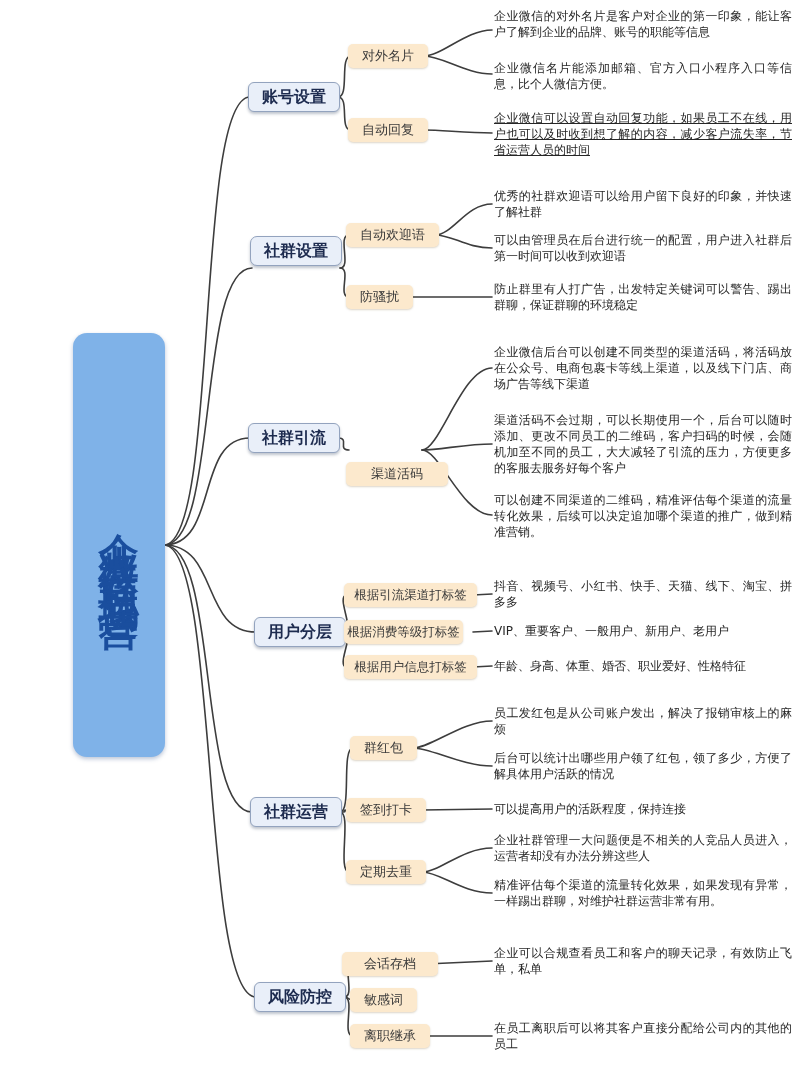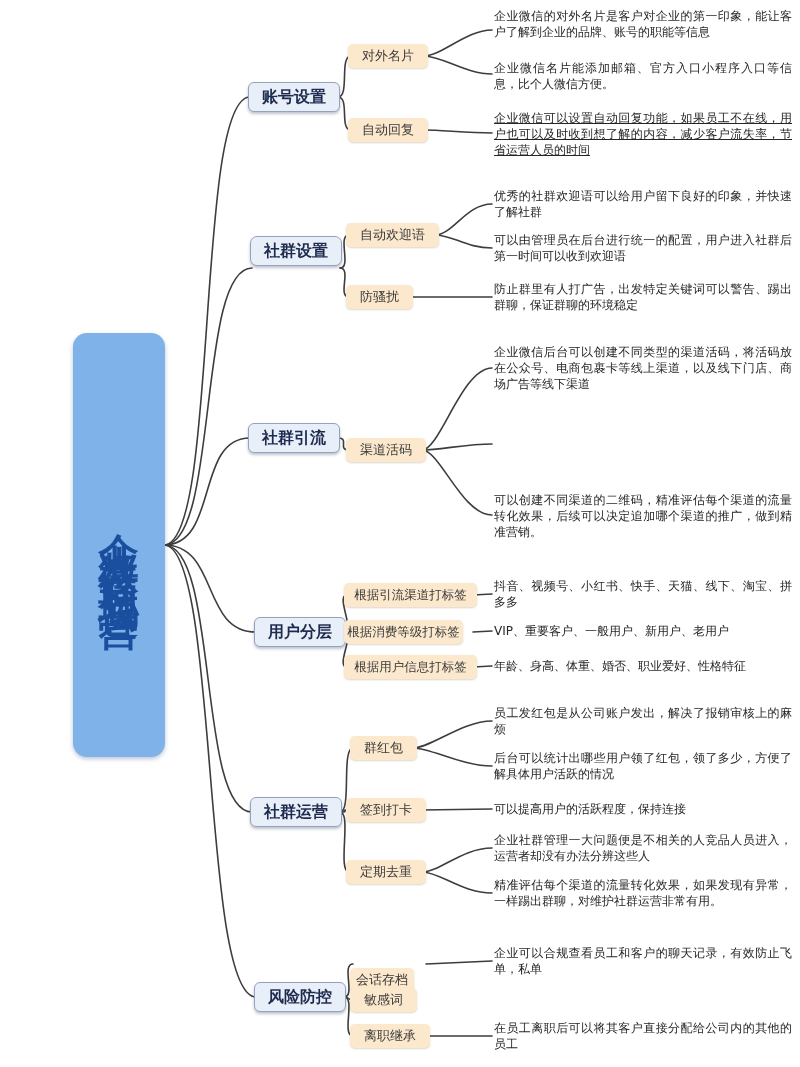--- a/index.html
+++ b/index.html
@@ -95,38 +95,39 @@
   <div class="node branch" style="left:250px;top:236px;border-radius:7px;">社群设置</div>
   <div class="node branch" style="left:248px;top:423px;">社群引流</div>
   <div class="node branch" style="left:254px;top:617px;">用户分层</div>
   <div class="node branch" style="left:250px;top:797px;">社群运营</div>
   <div class="node branch" style="left:254px;top:982px;">风险防控</div>
 
   <div class="node sub" style="left:348px;top:44px;width:80px;">对外名片</div>
   <div class="node sub" style="left:348px;top:118px;width:80px;">自动回复</div>
   <div class="node sub" style="left:346px;top:223px;width:93px;">自动欢迎语</div>
   <div class="node sub" style="left:346px;top:285px;width:67px;">防骚扰</div>
-  <div class="node sub" style="left:346px;top:438px;width:80px;">渠道活码</div>
+  <div class="node sub" style="left:346px;top:462px;width:102px;">渠道活码</div>
   <div class="node sub small" style="left:344px;top:583px;width:133px;">根据引流渠道打标签</div>
   <div class="node sub small" style="left:344px;top:620px;width:119px;">根据消费等级打标签</div>
   <div class="node sub small" style="left:344px;top:655px;width:133px;">根据用户信息打标签</div>
   <div class="node sub" style="left:350px;top:736px;width:67px;">群红包</div>
   <div class="node sub" style="left:346px;top:798px;width:80px;">签到打卡</div>
   <div class="node sub" style="left:346px;top:860px;width:80px;">定期去重</div>
-  <div class="node sub" style="left:350px;top:952px;width:64px;margin-top:16px;">会话存档</div>
+  <div class="node sub" style="left:342px;top:952px;width:96px;">会话存档</div>
   <div class="node sub" style="left:350px;top:988px;width:67px;">敏感词</div>
   <div class="node sub" style="left:350px;top:1024px;width:80px;">离职继承</div>
 
   <div class="node note" style="left:494px;top:8px;">企业微信的对外名片是客户对企业的第一印象，能让客户了解到企业的品牌、账号的职能等信息</div>
   <div class="node note" style="left:494px;top:60px;">企业微信名片能添加邮箱、官方入口小程序入口等信息，比个人微信方便。</div>
   <div class="node note" style="left:494px;top:110px;text-decoration:underline;">企业微信可以设置自动回复功能，如果员工不在线，用户也可以及时收到想了解的内容，减少客户流失率，节省运营人员的时间</div>
   <div class="node note" style="left:494px;top:188px;">优秀的社群欢迎语可以给用户留下良好的印象，并快速了解社群</div>
   <div class="node note" style="left:494px;top:232px;">可以由管理员在后台进行统一的配置，用户进入社群后第一时间可以收到欢迎语</div>
   <div class="node note" style="left:494px;top:281px;">防止群里有人打广告，出发特定关键词可以警告、踢出群聊，保证群聊的环境稳定</div>
   <div class="node note" style="left:494px;top:344px;">企业微信后台可以创建不同类型的渠道活码，将活码放在公众号、电商包裹卡等线上渠道，以及线下门店、商场广告等线下渠道</div>
+  <div class="node note" style="left:494px;top:412px;">渠道活码不会过期，可以长期使用一个，后台可以随时添加、更改不同员工的二维码，客户扫码的时候，会随机加至不同的员工，大大减轻了引流的压力，方便更多的客服去服务好每个客户</div>
   <div class="node note" style="left:494px;top:492px;">可以创建不同渠道的二维码，精准评估每个渠道的流量转化效果，后续可以决定追加哪个渠道的推广，做到精准营销。</div>
   <div class="node note" style="left:494px;top:578px;">抖音、视频号、小红书、快手、天猫、线下、淘宝、拼多多</div>
   <div class="node note" style="left:494px;top:623px;">VIP、重要客户、一般用户、新用户、老用户</div>
   <div class="node note" style="left:494px;top:658px;">年龄、身高、体重、婚否、职业爱好、性格特征</div>
   <div class="node note" style="left:494px;top:705px;">员工发红包是从公司账户发出，解决了报销审核上的麻烦</div>
   <div class="node note" style="left:494px;top:750px;">后台可以统计出哪些用户领了红包，领了多少，方便了解具体用户活跃的情况</div>
   <div class="node note" style="left:494px;top:801px;">可以提高用户的活跃程度，保持连接</div>
   <div class="node note" style="left:494px;top:832px;">企业社群管理一大问题便是不相关的人竞品人员进入，运营者却没有办法分辨这些人</div>
   <div class="node note" style="left:494px;top:877px;">精准评估每个渠道的流量转化效果，如果发现有异常，一样踢出群聊，对维护社群运营非常有用。</div>
   <div class="node note" style="left:494px;top:945px;">企业可以合规查看员工和客户的聊天记录，有效防止飞单，私单</div>

